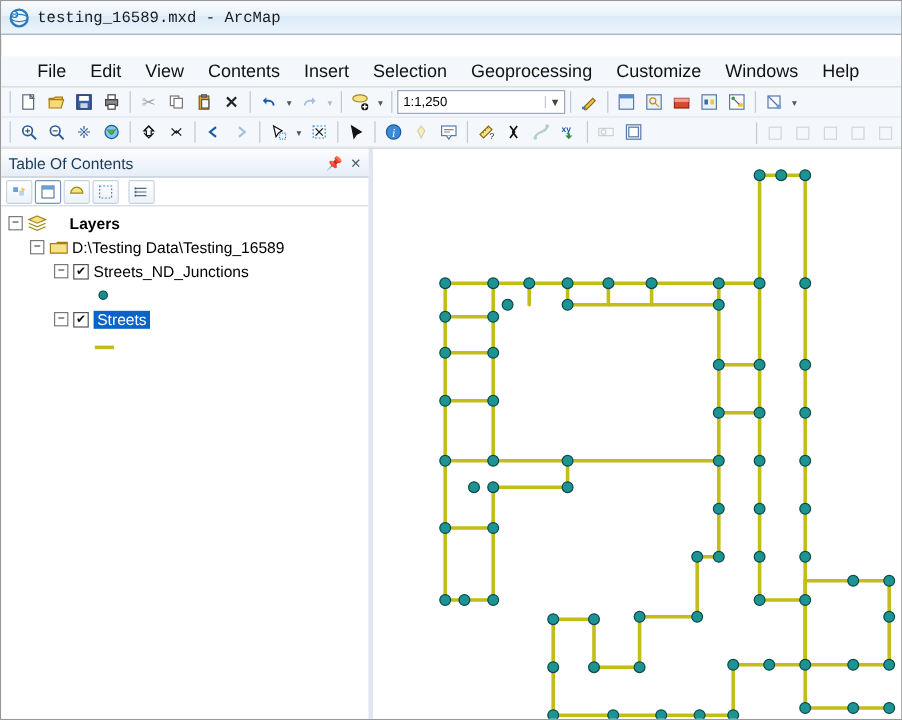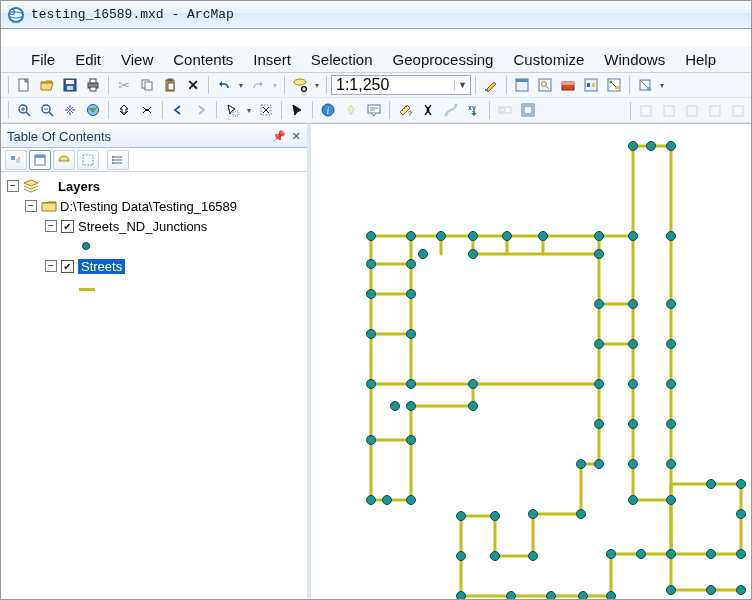--- a/index.html
+++ b/index.html
@@ -60,21 +60,21 @@
   .tb-sep { width:1px; height:18px; background:#c0c8d4; margin:0 3px; }
   .tb-drop {
     width:10px; display:flex;align-items:center;justify-content:center;
     font-size:8px;color:#555;
   }
   .scale-box {
     display:flex; align-items:center;
     border:1px solid #9aa9bc; background:#fff;
     height:20px; min-width:140px;
   }
-  .scale-box .scale-val { flex:1; padding:0 4px; font-size:16px; }
+  .scale-box .scale-val { flex:1; padding:0 4px; font-size:11px; }
   .scale-box .scale-arrow { width:16px; text-align:center; font-size:9px; color:#444; border-left:1px solid #c0c8d4;}
   .tb-disabled { opacity:0.35; }
   
   .main { display:flex; height: calc(600px - 28px - 26px - 50px); }
   
   .toc {
     width: 310px;
     border-right: 4px solid #e0e6ef;
     background:#fff;
     display:flex; flex-direction:column;

